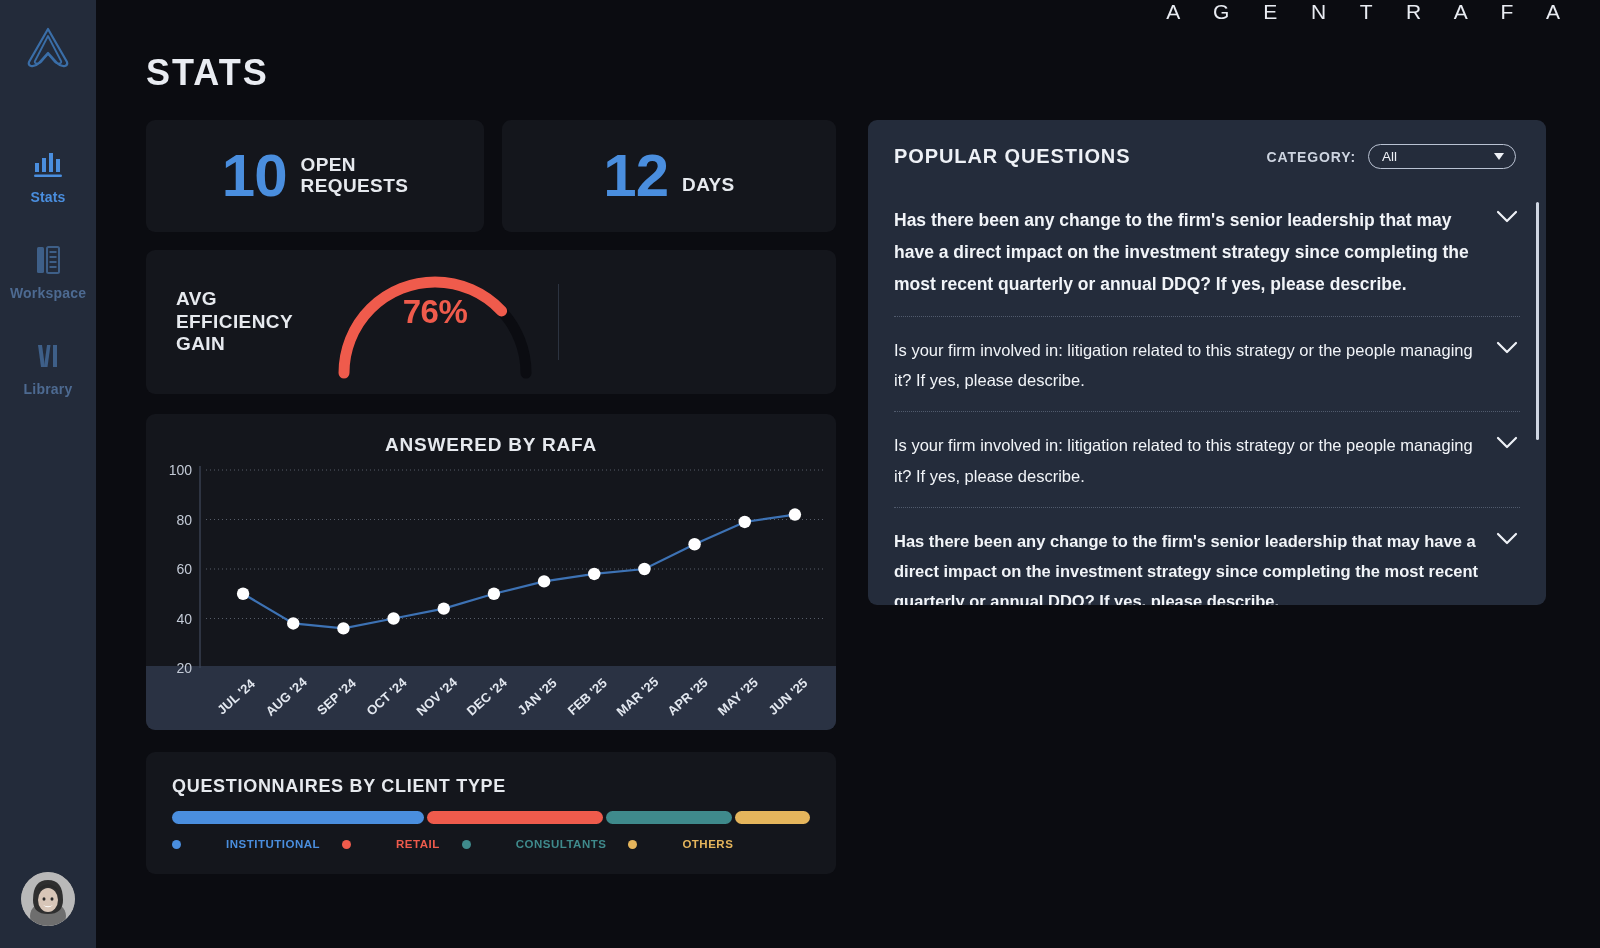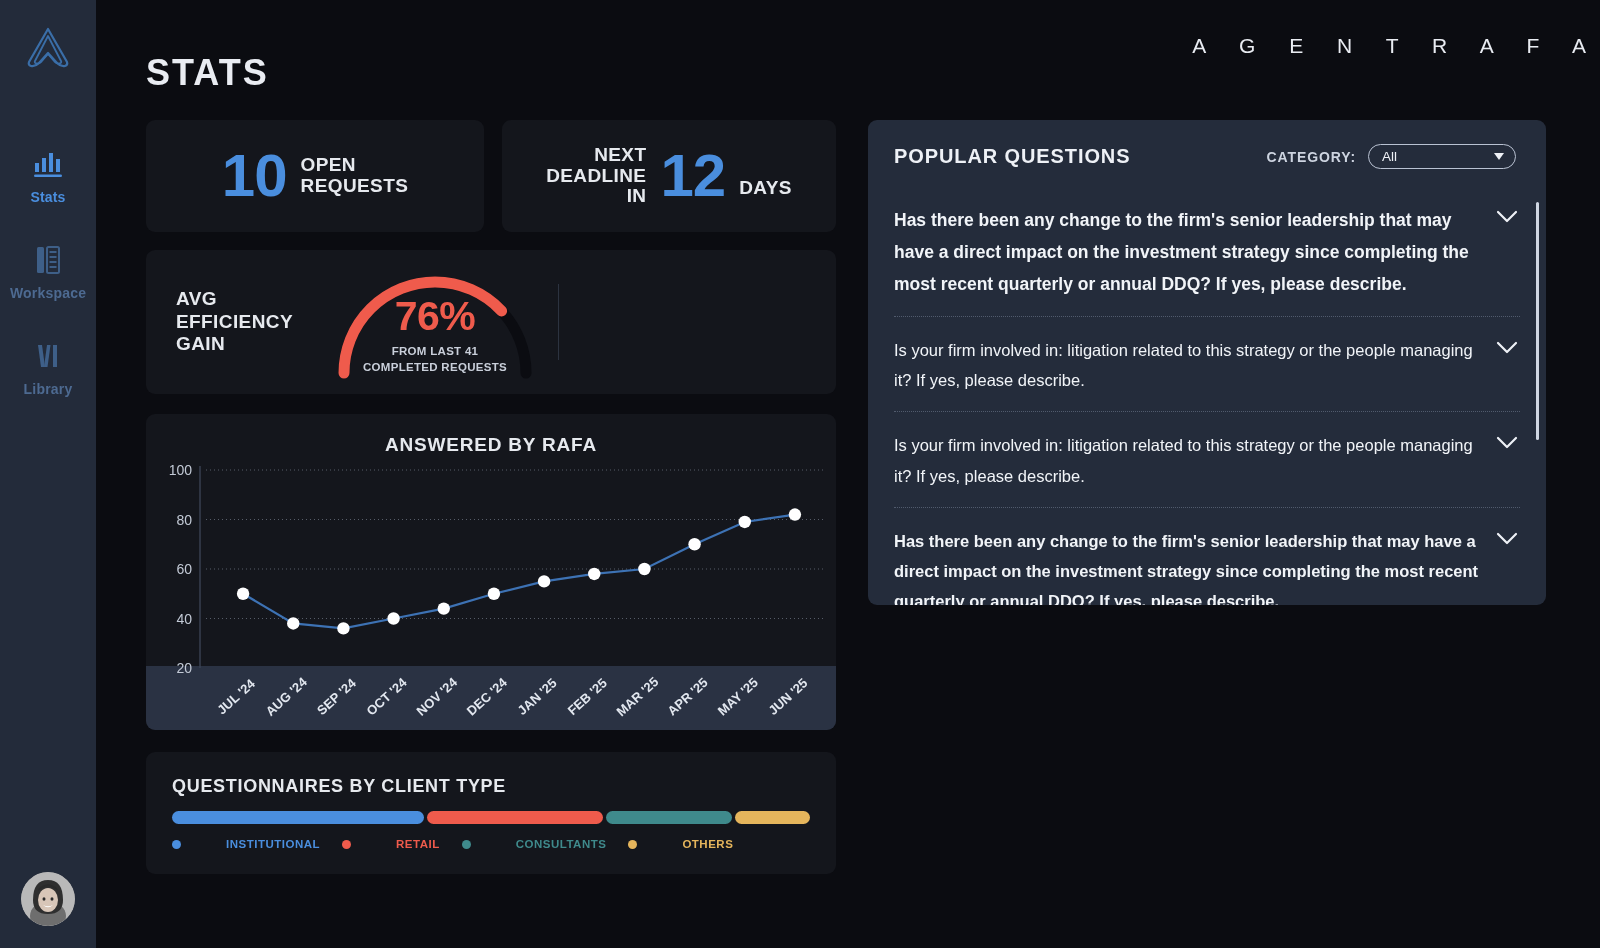--- a/index.html
+++ b/index.html
@@ -30,21 +30,21 @@
   .nav-item.active .nav-label { color: #4a8ede; }
   .avatar {
     position: absolute; bottom: 22px; left: 50%; transform: translateX(-50%);
     width: 54px; height: 54px; border-radius: 50%; overflow: hidden;
     background: #9a9a9a;
   }
   .avatar svg { display: block; }
 
   
   .main { flex: 1; position: relative; padding: 0; background: #0b0c11; }
-  .topbar { height: 58px; display: flex; align-items: flex-end; justify-content: flex-end; }
+  .topbar { height: 58px; display: flex; align-items: flex-start; justify-content: flex-end; padding-right: 26px; }
   .brand { font-size: 21px; letter-spacing: 14px; color: #e9ecf2; font-weight: 400; }
   .page-title {
     position: absolute; left: 50px; top: 52px;
     font-size: 36px; letter-spacing: 2px; color: #e9ecf2; font-weight: 700;
   }
 
   .content { display: flex; gap: 0; padding: 0 54px 0 50px; margin-top: 62px; }
   .col-left { width: 690px; flex: 0 0 690px; }
   .col-right { flex: 1; margin-left: 32px; }
 
@@ -58,21 +58,21 @@
   .big-num { font-size: 60px; line-height: .92; color: #4a8ede; font-weight: 700; letter-spacing: -1px; }
   .stat-text { font-size: 19px; line-height: 1.1; color: #e6e9ee; font-weight: 700; letter-spacing: .4px; }
   .stat-text.right { text-align: right; }
 
   
   .eff-card { margin-top: 18px; height: 144px; display: flex; align-items: center; padding: 0 30px; }
   .eff-title { font-size: 19px; line-height: 1.18; color: #e6e9ee; font-weight: 700; letter-spacing: .4px; width: 150px; }
   .gauge-wrap { position: relative; width: 210px; height: 118px; margin-left: 4px; }
   .gauge-wrap svg { position: absolute; left: 0; top: 6px; }
   .gauge-cap { position: absolute; left: 0; right: 0; top: 30px; text-align: center; }
-  .gauge-pct { font-size: 41px; color: #ef5b4c; font-weight: 700; letter-spacing: -.5px; }
+  .gauge-pct { font-size: 33px; color: #ef5b4c; font-weight: 700; letter-spacing: -.5px; }
   .gauge-sub { font-size: 11.5px; line-height: 1.35; color: #c9cfda; font-weight: 700; letter-spacing: .3px; margin-top: 4px; }
   .divider-v { width: 1px; height: 76px; background: #2c3340; margin: 0 26px 0 18px; }
   .saved { text-align: center; }
   .saved-time { font-size: 34px; color: #ef5b4c; font-weight: 700; letter-spacing: .5px; }
   .saved-time .u { font-size: 17px; }
   .saved-lbl { font-size: 11.5px; color: #c9cfda; font-weight: 700; letter-spacing: .5px; margin-top: 5px; }
 
   
   .chart-card { margin-top: 20px; height: 316px; position: relative; overflow: hidden; }
   .chart-title { text-align: center; padding-top: 20px; font-size: 19px; letter-spacing: .8px; color: #e6e9ee; font-weight: 700; }
@@ -205,49 +205,40 @@
               <span class="big-num">10</span>
               <span class="stat-text">
                 <span>OPEN</span><br>
                 <span>REQUESTS</span>
               </span>
             </div>
           </div>
 
           <div class="card stat-card stat-b">
             <div class="stat-inner">
-              <span class="stat-text right">
-                <span>NEXT</span><br>
-                <span>DEADLINE</span><br>
-                <span>IN</span>
-              </span>
               <span class="big-num">12</span>
               <span class="stat-text" style="align-self:flex-end;margin-bottom:8px">DAYS</span>
             </div>
           </div>
         </div>
 
         <div class="card eff-card">
           <div class="eff-title">
             <span>AVG</span><br>
             <span>EFFICIENCY</span><br>
             <span>GAIN</span>
           </div>
 
           <div class="gauge-wrap">
             <svg width="210" height="112" viewBox="0 0 210 112">
               <path d="M14 104 A91 91 0 0 1 196 104" fill="none" stroke="#0b0c11" stroke-width="11" stroke-linecap="round"></path>
               <path id="gauge-arc" d="M14 104 A91 91 0 0 1 196 104" fill="none" stroke="#ef5b4c" stroke-width="11" stroke-linecap="round" stroke-dasharray="285.92510986328125" stroke-dashoffset="68.6220263671875"></path>
             </svg>
             <div class="gauge-cap">
               <div class="gauge-pct">76%</div>
-              <div class="gauge-sub">
-                <span>FROM LAST 41</span><br>
-                <span>COMPLETED REQUESTS</span>
-              </div>
             </div>
           </div>
 
           <div class="divider-v"></div>
 
         </div>
 
         <div class="card chart-card">
           <div class="chart-title">ANSWERED BY RAFA</div>
           <svg class="chart-svg" id="lineChart" width="690" height="316" viewBox="0 0 690 316">

